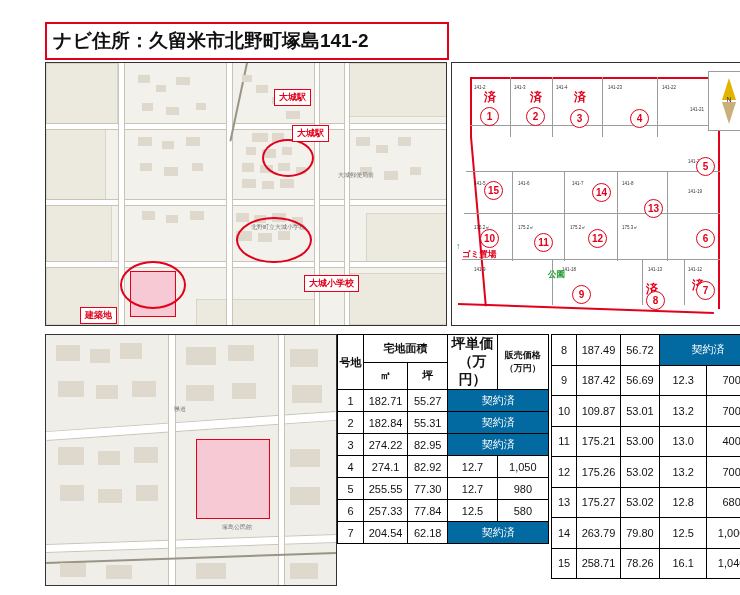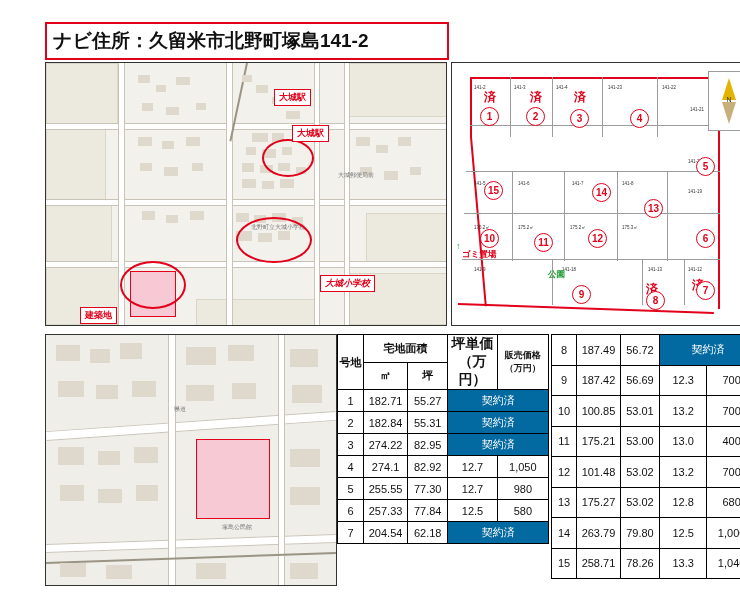--- a/index.html
+++ b/index.html
@@ -186,21 +186,21 @@
       <div class="gray-txt" style="left:205px;top:160px;">北野町立大城小学校</div>
 
       <div class="site-pink" style="left:84px;top:208px;width:44px;height:44px;"></div>
 
       <div class="ell" style="left:216px;top:76px;width:48px;height:34px;"></div>
       <div class="ell" style="left:190px;top:154px;width:72px;height:42px;"></div>
       <div class="ell" style="left:74px;top:198px;width:62px;height:44px;"></div>
 
       <div class="lbl" style="left:228px;top:26px;">大城駅</div>
       <div class="lbl" style="left:246px;top:62px;">大城駅</div>
-      <div class="lbl" style="left:274px;top:212px;font-style:italic;">大城小学校</div>
+      <div class="lbl" style="left:258px;top:212px;">大城小学校</div>
       <div class="lbl" style="left:34px;top:244px;">建築地</div>
     </div>
   </div>
 
   <div class="map2">
 
     <div class="plotline" style="left:18px;top:14px;width:250px;height:1.6px;"></div>
     <div class="plotline" style="left:18px;top:14px;width:1.6px;height:60px;"></div>
     <div class="plotline" style="left:18px;top:74px;width:1.6px;height:170px;transform:rotate(-5deg);transform-origin:top left;"></div>
     <div class="plotline" style="left:6px;top:240px;width:256px;height:1.6px;transform:rotate(2deg);transform-origin:left center;"></div>
@@ -386,35 +386,35 @@
       </tr>
       <tr>
         <td>9</td>
         <td>187.42</td>
         <td>56.69</td>
         <td class="hdr-tanka">12.3</td>
         <td class="hdr-kakaku">700</td>
       </tr>
       <tr>
         <td>10</td>
-        <td>100.85</td>
+        <td>109.87</td>
         <td>53.01</td>
         <td>13.2</td>
         <td>700</td>
       </tr>
       <tr>
         <td>11</td>
         <td>175.21</td>
         <td>53.00</td>
         <td>13.0</td>
         <td>400</td>
       </tr>
       <tr>
         <td>12</td>
-        <td>101.48</td>
+        <td>175.26</td>
         <td>53.02</td>
         <td>13.2</td>
         <td>700</td>
       </tr>
       <tr>
         <td>13</td>
         <td>175.27</td>
         <td>53.02</td>
         <td>12.8</td>
         <td>680</td>
@@ -423,19 +423,19 @@
         <td>14</td>
         <td>263.79</td>
         <td>79.80</td>
         <td>12.5</td>
         <td>1,000</td>
       </tr>
       <tr>
         <td>15</td>
         <td>258.71</td>
         <td>78.26</td>
-        <td>13.3</td>
+        <td>16.1</td>
         <td>1,040</td>
       </tr>
     </tbody>
   </table>
 
 </div>
 
 </body></html>

